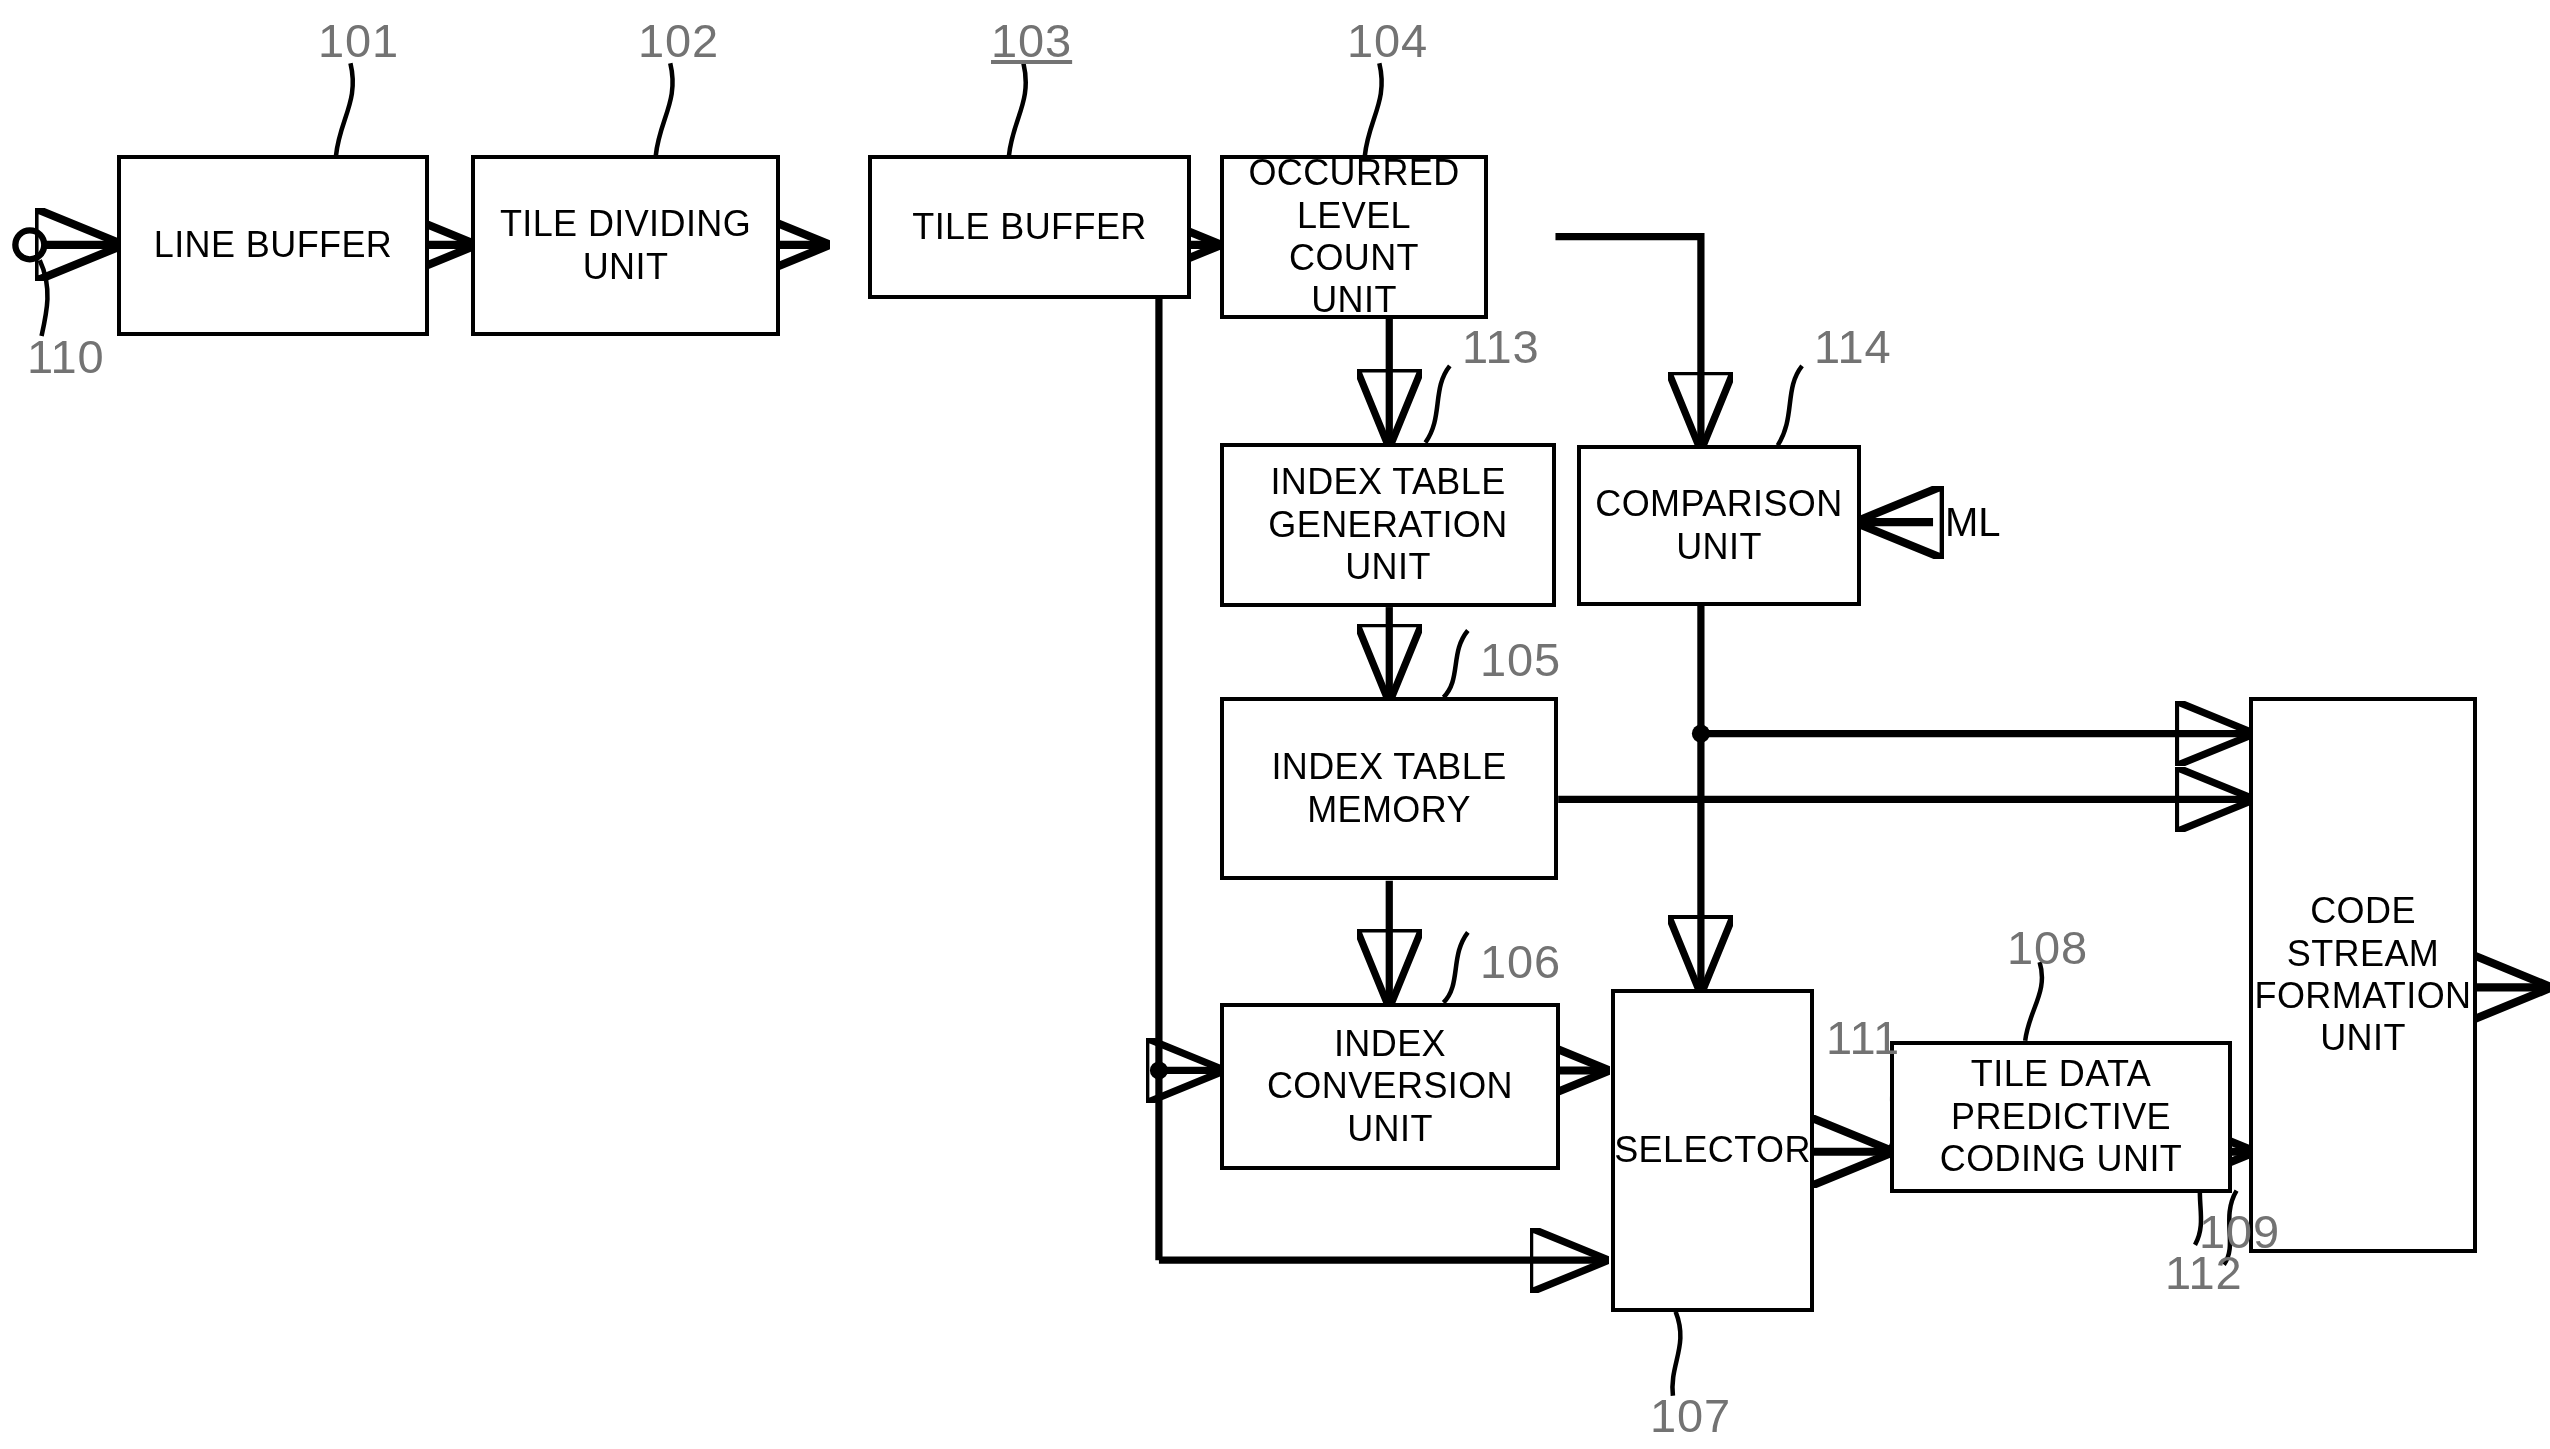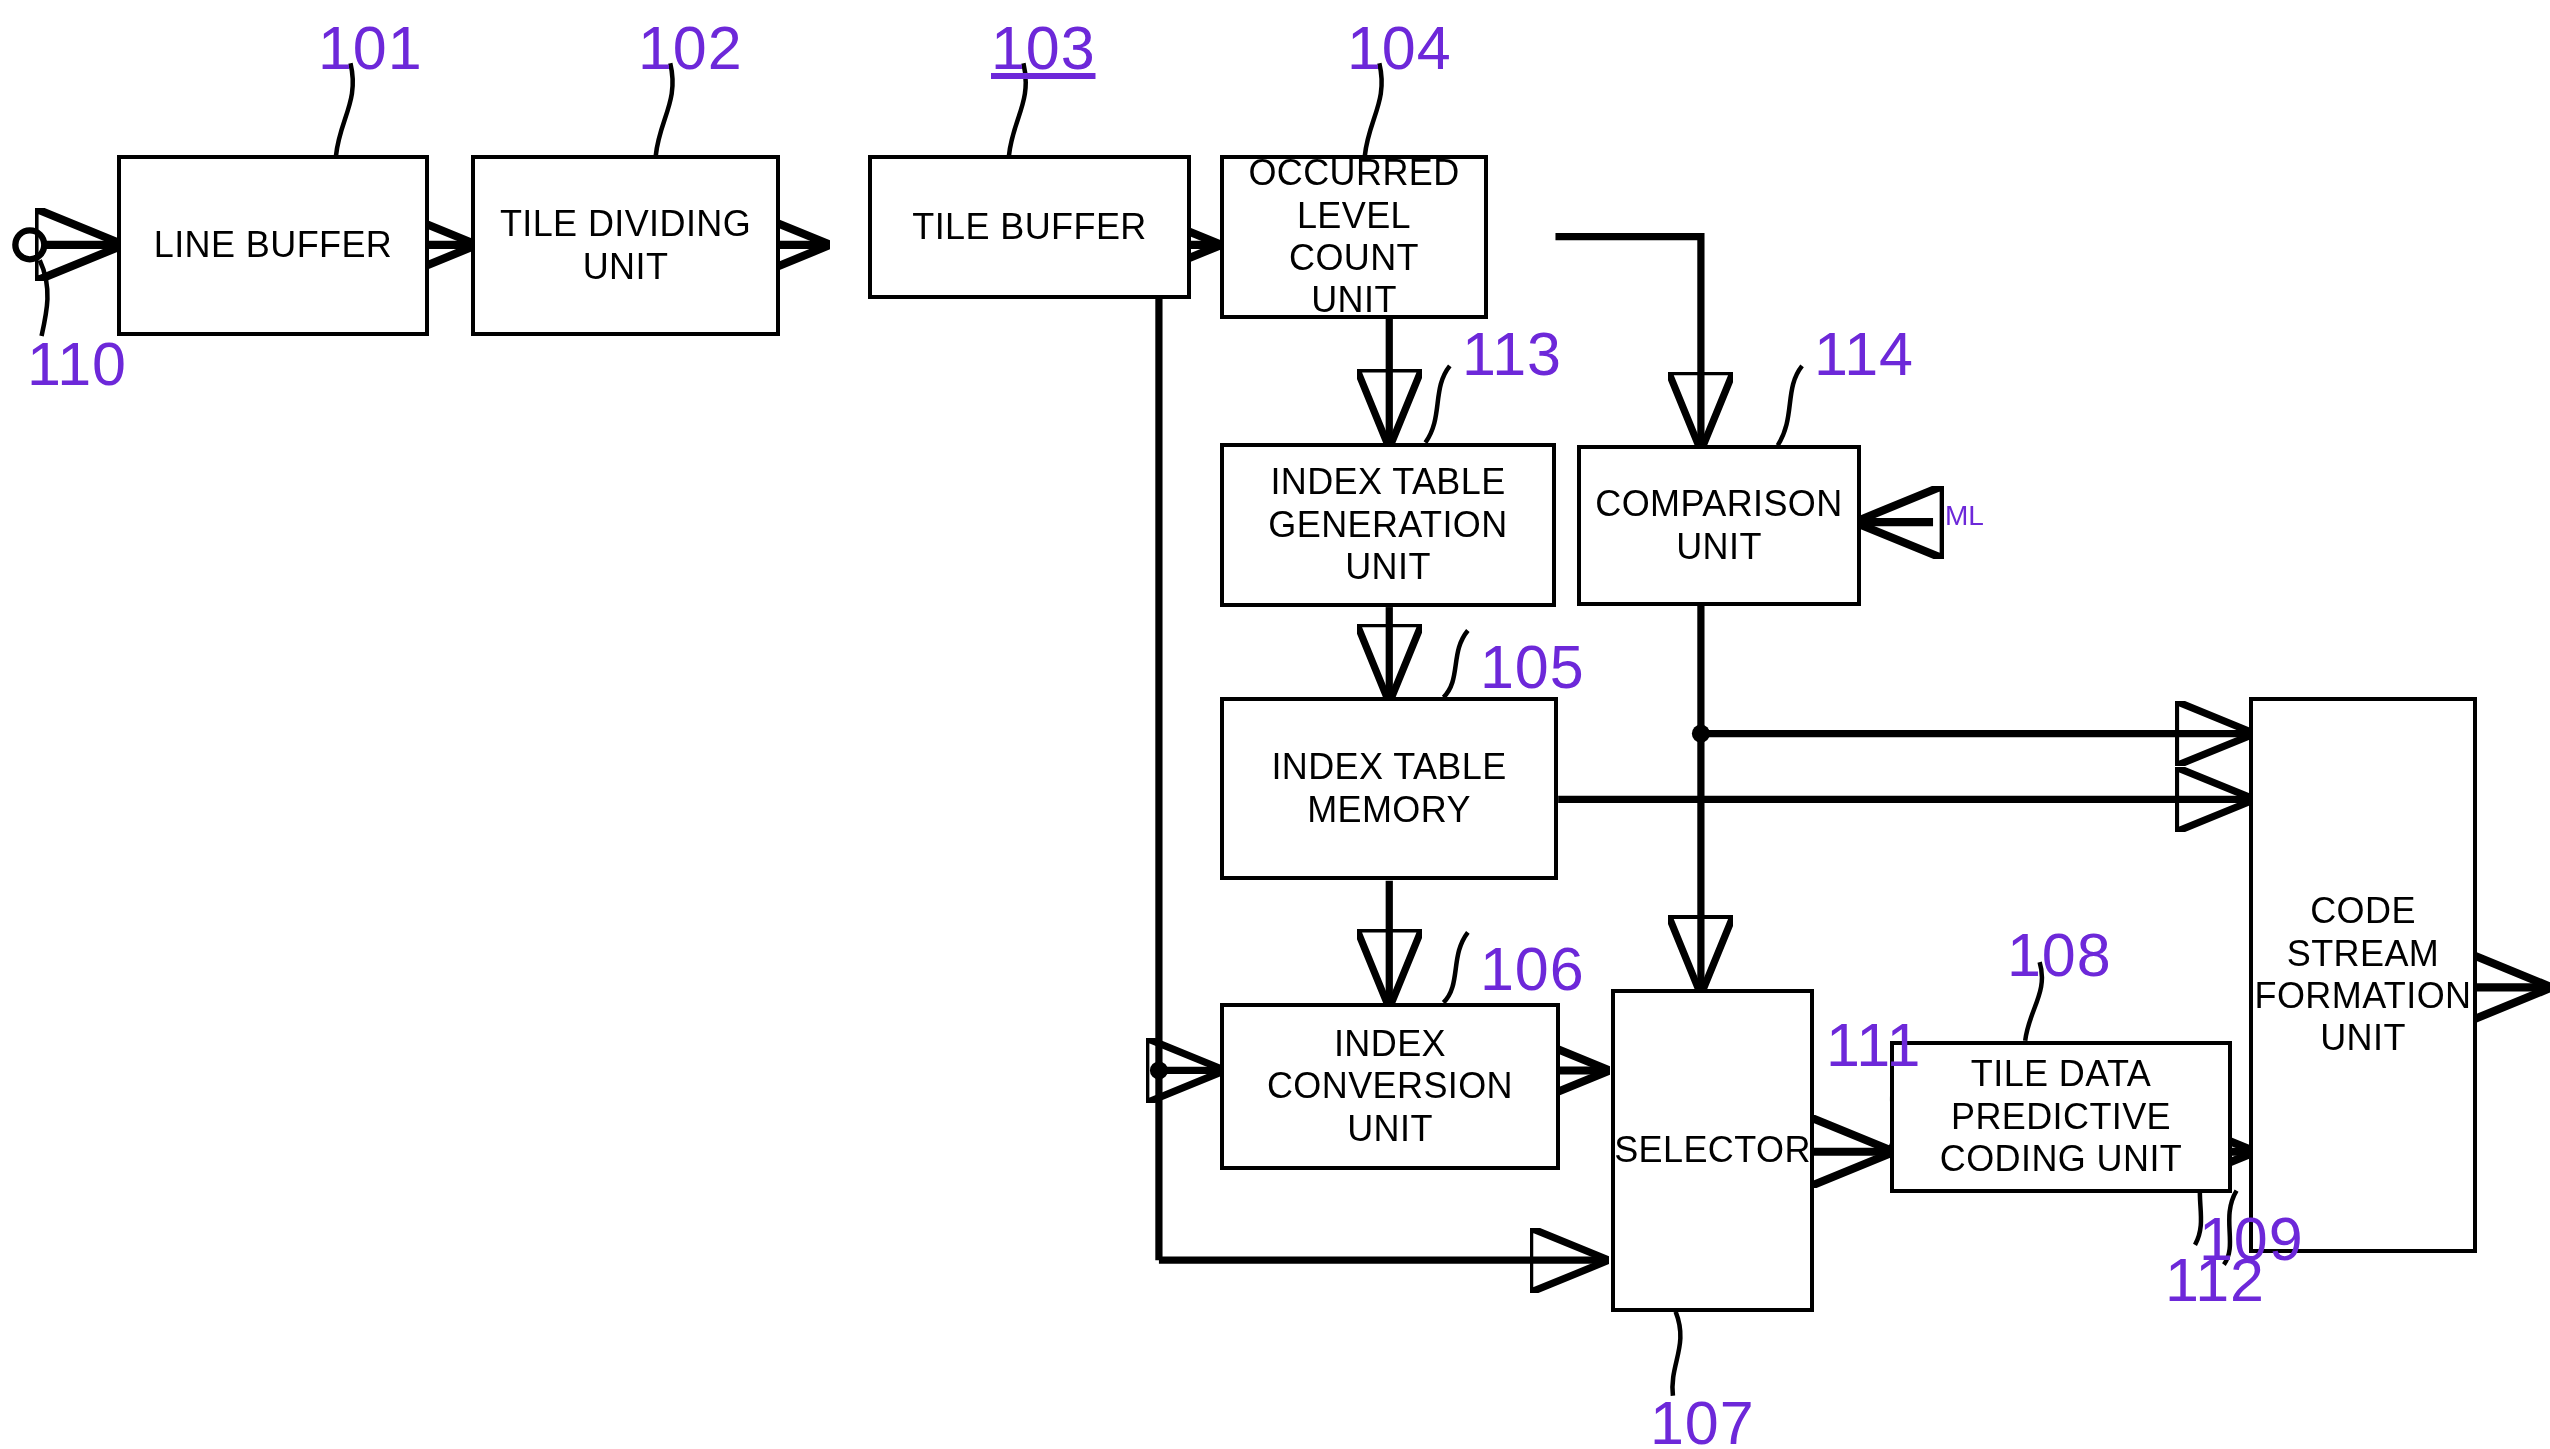--- a/index.html
+++ b/index.html
@@ -26,30 +26,30 @@
     text-align: center;
     color: #000;
     font-size: 36px;
     line-height: 1.18;
     letter-spacing: 0.4px;
     font-weight: 400;
   }
   .blk .txt { padding: 0 5.4px; white-space: pre-line; }
   .refnum {
     position: absolute;
-    font-size: 61px;
-    color: #6d28d9;
+    font-size: 47px;
+    color: #737373;
     letter-spacing: 0.9px;
     white-space: nowrap;
     text-align: center;
   }
   .sigtxt {
     position: absolute;
-    font-size: 28px;
-    color: #6d28d9;
+    font-size: 40px;
+    color: #000000;
     white-space: nowrap;
   }
   svg.wires {
     position: absolute;
     left: 0; top: 0;
     width: 2550px;
     height: 1449px;
     pointer-events: none;
   }
   svg.wires line, svg.wires path, svg.wires polyline {

